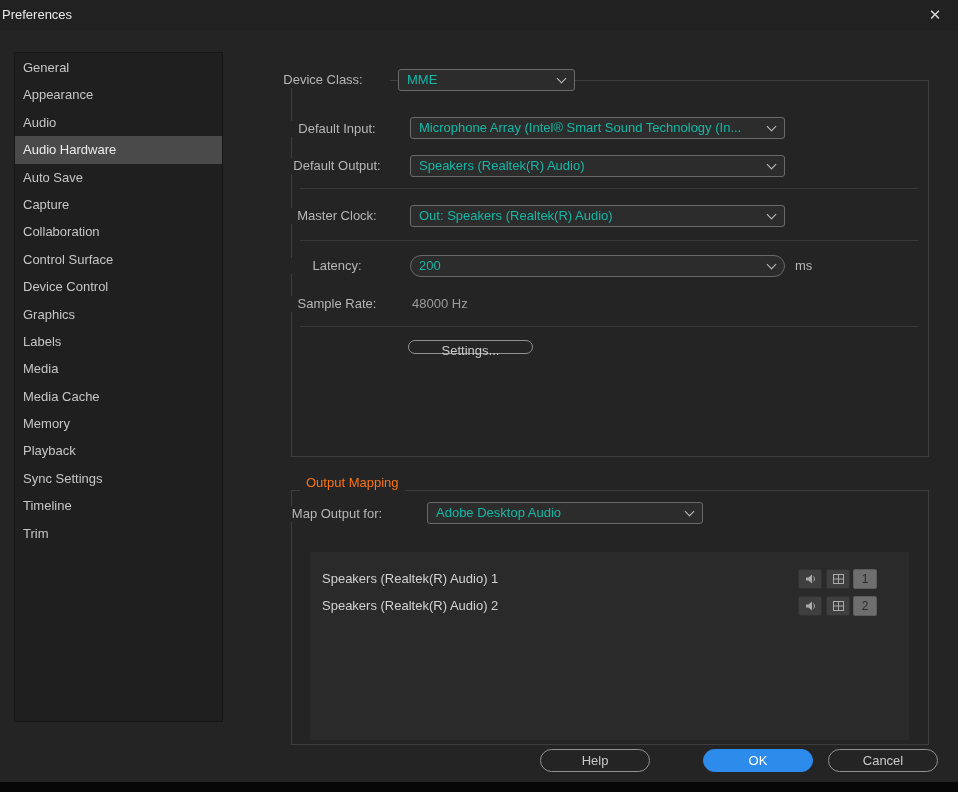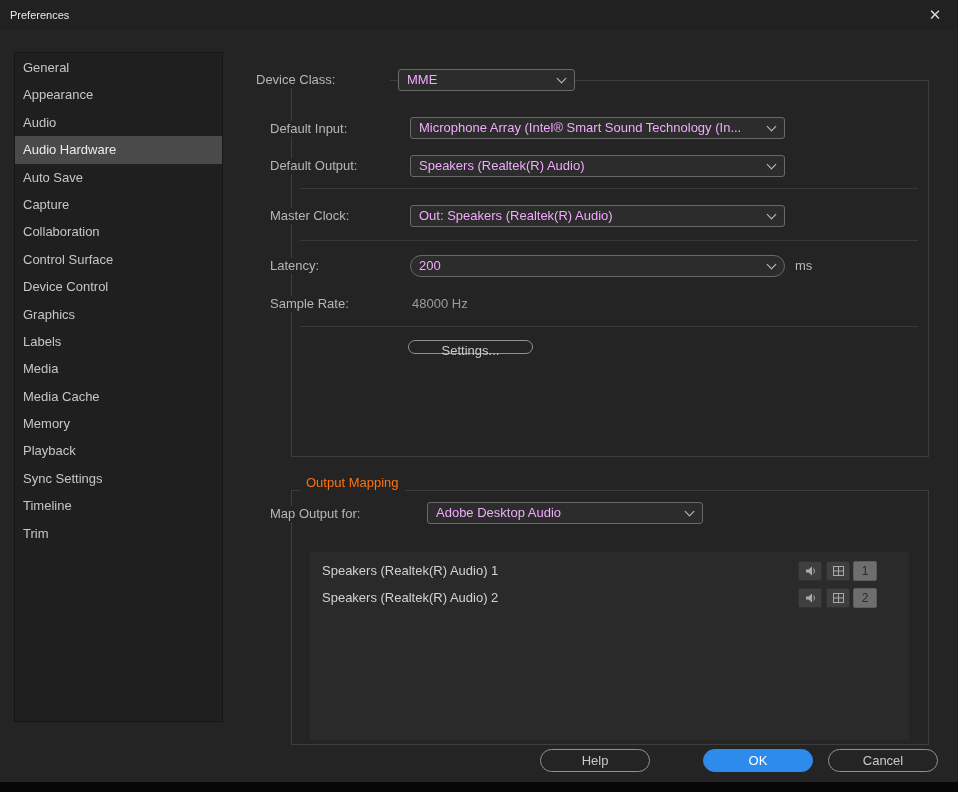--- a/index.html
+++ b/index.html
@@ -3,58 +3,58 @@
 <meta charset="utf-8">
 <style>
   * { margin:0; padding:0; box-sizing:border-box; }
   html,body { width:958px; height:792px; }
   body { font-family:"Liberation Sans", sans-serif; background:#242424; }
 
   .window { position:relative; width:958px; height:792px; background:#242424; color:#c8c8c8; font-size:13px; overflow:hidden; }
 
   
   .titlebar { position:absolute; left:0; top:0; width:958px; height:30px; background:#212121; }
-  .title { position:absolute; left:10px; top:0; line-height:30px; font-size:11px; color:#e8e8e8; }
+  .title { position:absolute; left:2px; top:0; line-height:30px; font-size:13px; color:#e8e8e8; }
   .close-btn { position:absolute; right:8px; top:0; width:30px; height:30px; line-height:30px; text-align:center; color:#d6d6d6; font-size:15px; cursor:pointer; }
 
   
   .sidebar { position:absolute; left:14px; top:52px; width:209px; height:670px; background:#1f1f1f; border:1px solid #161616; padding-top:1px; }
   .side-item { height:27.4px; line-height:27.4px; padding-left:8px; color:#c6c6c6; cursor:pointer; white-space:nowrap; }
   .side-item.selected { background:#4a4a4a; color:#ebebeb; }
 
   
   .groupbox { position:absolute; border:1px solid #3d3d3d; z-index:1; }
   #group-hw { left:291px; top:80px; width:638px; height:377px; }
   #group-om { left:291px; top:490px; width:638px; height:255px; }
   .legend { position:absolute; left:300px; top:475px; height:16px; line-height:16px; padding:0 6px; background:#242424; color:#f97316; z-index:2; }
 
   .sep { position:absolute; left:300px; width:618px; height:1px; background:#393939; z-index:1; }
 
   
-  .form-label { position:absolute; width:134px; height:16px; line-height:16px; text-align:left; color:#b6b6b6; background:#242424; z-index:2; white-space:nowrap; }
+  .form-label { position:absolute; width:134px; height:16px; line-height:16px; text-align:center; color:#b6b6b6; background:#242424; z-index:2; white-space:nowrap; }
   .plain-value { position:absolute; height:16px; line-height:16px; color:#9b9b9b; z-index:2; white-space:nowrap; }
   .unit { position:absolute; height:16px; line-height:16px; color:#b6b6b6; z-index:2; }
 
   
-  .select { position:absolute; height:22px; background:#2c2c2c; border:1px solid #696969; border-radius:3px; color:#f0abfc; cursor:pointer; z-index:2; }
+  .select { position:absolute; height:22px; background:#2c2c2c; border:1px solid #696969; border-radius:3px; color:#14b8a6; cursor:pointer; z-index:2; }
   .select-value { display:block; line-height:20px; padding:0 24px 0 8px; white-space:nowrap; overflow:hidden; }
   .chev { position:absolute; right:9px; top:5px; width:7px; height:7px; border-right:1px solid #c0c0c0; border-bottom:1px solid #c0c0c0; transform:rotate(45deg); }
 
   
   .pill { position:absolute; height:23px; border:1px solid #919191; border-radius:12px; background:transparent; color:#c9c9c9; text-align:center; line-height:21px; cursor:pointer; z-index:3; }
   .pill.primary { background:#2d8ceb; border-color:#2d8ceb; color:#ffffff; }
   #btn-settings { left:408px; top:340px; width:125px; height:14px; line-height:20px; }
   #btn-help   { left:540px; top:749px; width:110px; }
   #btn-ok     { left:703px; top:749px; width:110px; }
   #btn-cancel { left:828px; top:749px; width:110px; }
 
   
   .map-list { position:absolute; left:310px; top:552px; width:599px; height:188px; background:#2a2a2a; z-index:2; }
   .chan-row { position:relative; height:27px; }
-  .chan-row.first { margin-top:5px; }
+  .chan-row.first { margin-top:13px; }
   .chan-name { position:absolute; left:12px; top:0; line-height:27px; color:#d2d2d2; white-space:nowrap; }
   .chan-btn { position:absolute; top:3.5px; width:24px; height:20px; border-radius:2px; cursor:pointer; display:flex; align-items:center; justify-content:center; }
   .icon-btn { background:#3f3f3f; border:1px solid #313131; }
   .num-badge { background:#6e6e6e; color:#2b2b2b; font-size:12px; border:1px solid #5c5c5c; }
   .b1 { left:488px; } .b2 { left:516px; } .b3 { left:543px; }
 
   .bottom-strip { position:absolute; left:0; top:782px; width:958px; height:10px; background:#070707; }
 </style>
 </head>
 <body>

